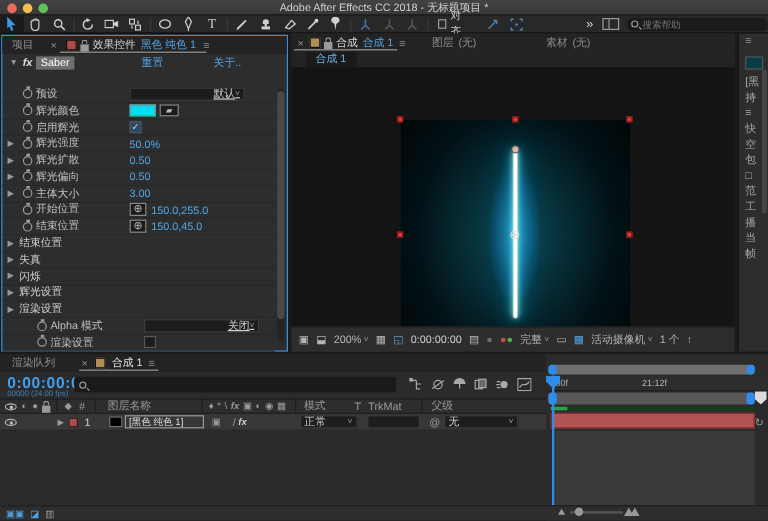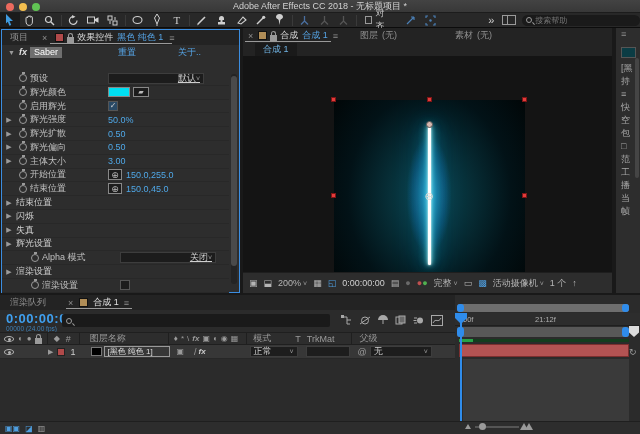--- a/index.html
+++ b/index.html
@@ -374,45 +374,45 @@
           <span class="plabel">结束位置</span>
           <span class="ppoint">⊕</span>
           <span class="pval">150.0,45.0</span>
         </div>
         <div class="prow">
           <span class="tri">▶</span>
           <span class="plabel" style="color: rgb(208, 208, 208);">结束位置</span>
         </div>
         <div class="prow">
           <span class="tri">▶</span>
+          <span class="plabel" style="color: rgb(208, 208, 208);">失真</span>
+        </div>
+        <div class="prow">
+          <span class="tri">▶</span>
           <span class="plabel" style="color: rgb(208, 208, 208);">闪烁</span>
         </div>
         <div class="prow">
           <span class="tri">▶</span>
-          <span class="plabel" style="color: rgb(208, 208, 208);">失真</span>
-        </div>
-        <div class="prow">
-          <span class="tri">▶</span>
           <span class="plabel" style="color: rgb(208, 208, 208);">辉光设置</span>
+        </div>
+        <div class="prow">
+          <span class="tri">▶</span>
+          <span class="plabel" style="color: rgb(208, 208, 208);">渲染设置</span>
         </div>
         <div class="prow">
           <span class="tri"></span>
           <span style="width: 12px;"></span>
           <span class="swcell">
             <span class="stopwatch"></span>
           </span>
           <span class="plabel">Alpha 模式</span>
           <span class="well pdrop">
             <span>关闭</span>
             <span class="chev">˅</span>
           </span>
-        </div>
-        <div class="prow">
-          <span class="tri">▶</span>
-          <span class="plabel" style="color: rgb(208, 208, 208);">渲染设置</span>
         </div>
         <div class="prow">
           <span class="tri"></span>
           <span style="width: 12px;"></span>
           <span class="swcell">
             <span class="stopwatch"></span>
           </span>
           <span class="plabel">渲染设置</span>
           <span class="pcheck"></span>
         </div>

